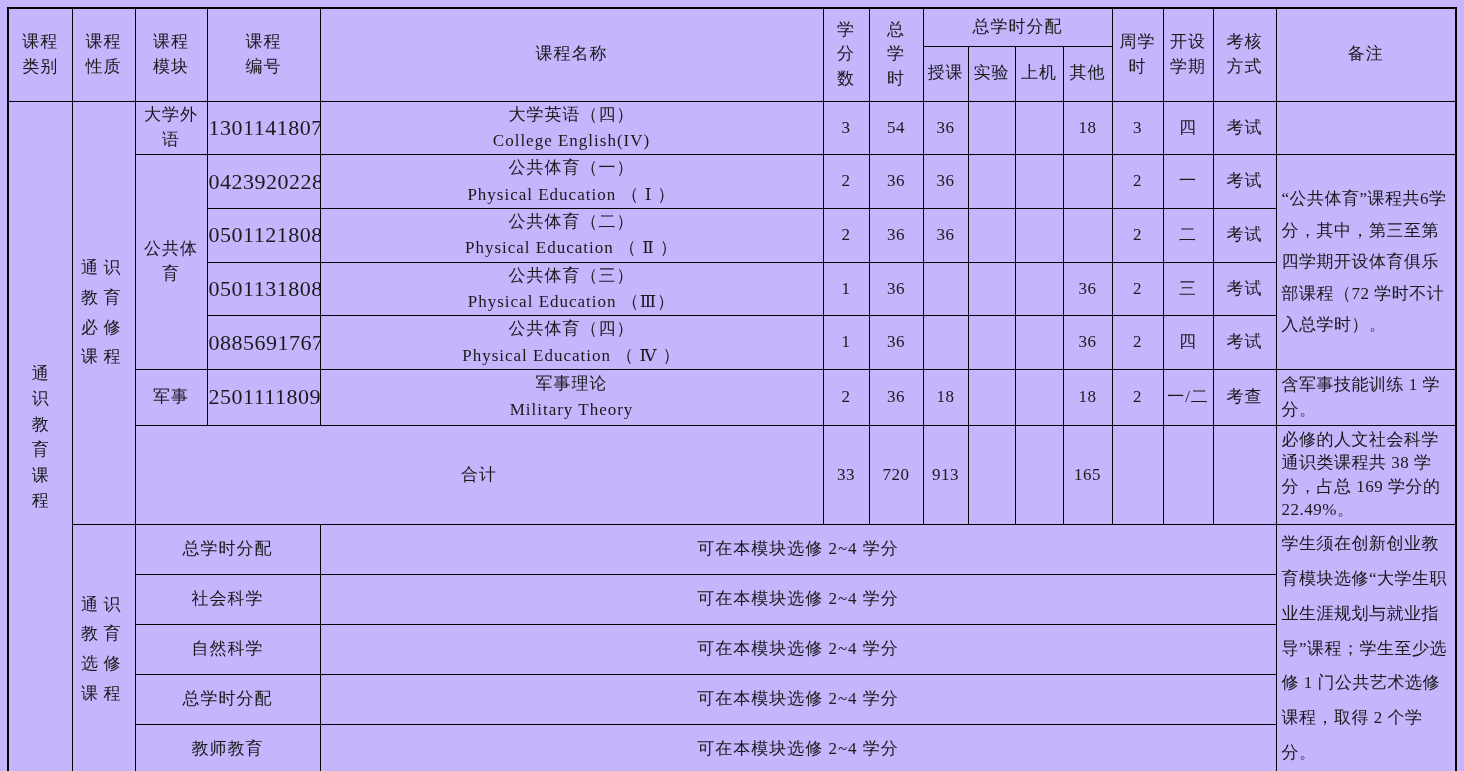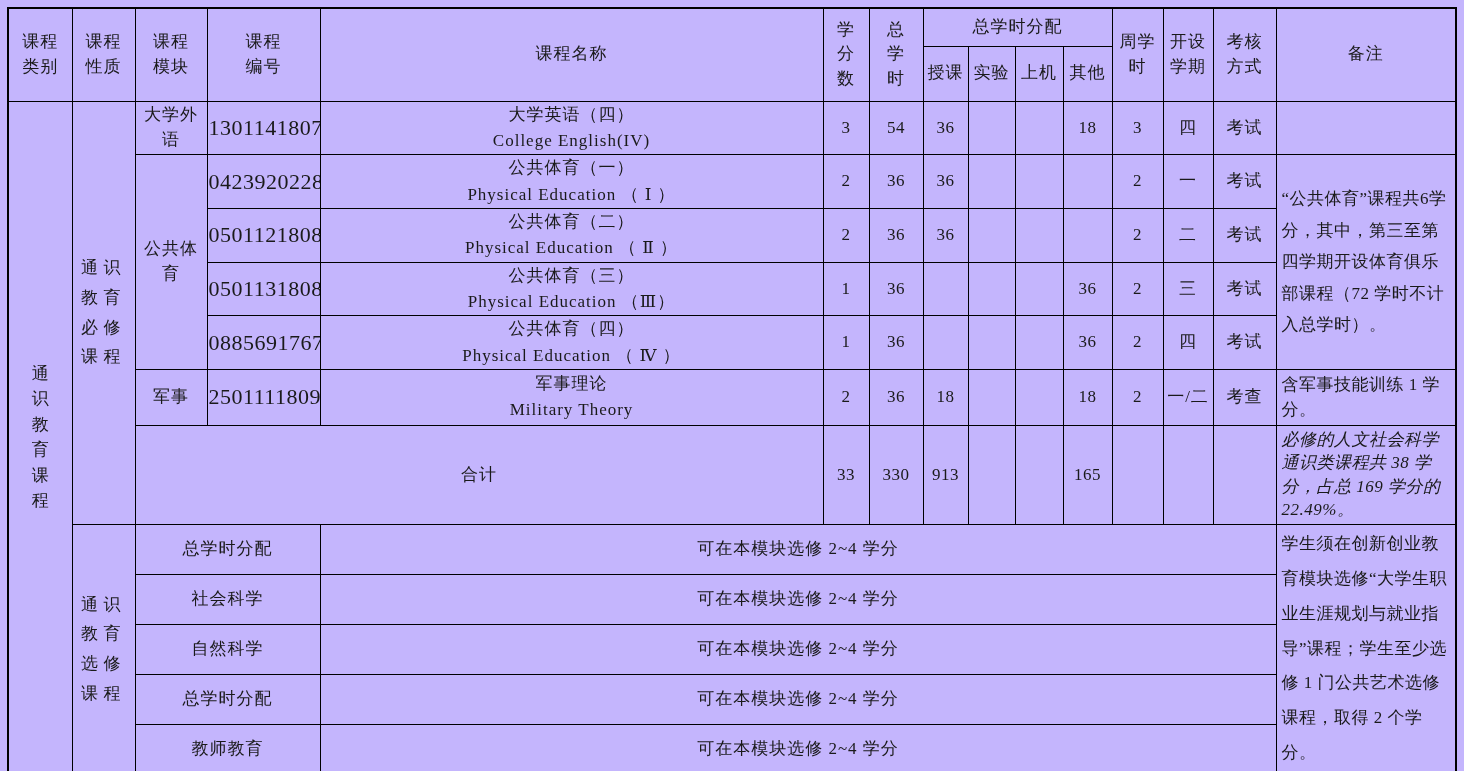--- a/index.html
+++ b/index.html
@@ -12,21 +12,21 @@
   tr.body-row { height:53px; }
   tr.total-row { height:95px; }
   tr.elective-row { height:50px; }
   .pre { white-space:pre-line; }
   .vtext { white-space:pre-line; line-height:1.5; letter-spacing:0; }
   .vtext2 { white-space:pre-line; line-height:1.75; letter-spacing:0.32em; }
   .name-cell { line-height:1.55;margin-top:24px; }
   .code-cell { font-size:22px; letter-spacing:0.5px; }
   .remark { text-align:left; padding:2px 5px; line-height:1.5; letter-spacing:0.5px; }
   .remark-pe { line-height:1.85; }
-  .remark-total { line-height:1.38;font-style:italic; }
+  .remark-total { line-height:1.38; }
   .remark-elective { line-height:2.05; }
   .num { letter-spacing:0.5px; }
 </style>
 </head>
 <body>
 
 <div class="page">
   <table class="curriculum">
     <colgroup>
       <col style="width:64px">
@@ -177,21 +177,21 @@
         <td class="num"></td>
         <td class="num">18</td>
         <td class="num">2</td>
         <td>一/二</td>
         <td>考查</td>
         <td class="remark">含军事技能训练 1 学分。</td>
       </tr>
       <tr class="total-row">
         <td colspan="3">合计</td>
         <td class="num">33</td>
-        <td class="num">330</td>
+        <td class="num">720</td>
         <td class="num">913</td>
         <td class="num"></td>
         <td class="num"></td>
         <td class="num">165</td>
         <td class="num"></td>
         <td></td>
         <td></td>
         <td class="remark remark-total">必修的人文社会科学通识类课程共 38 学分，占总 169 学分的 22.49%。</td>
       </tr>
       <tr class="elective-row">

